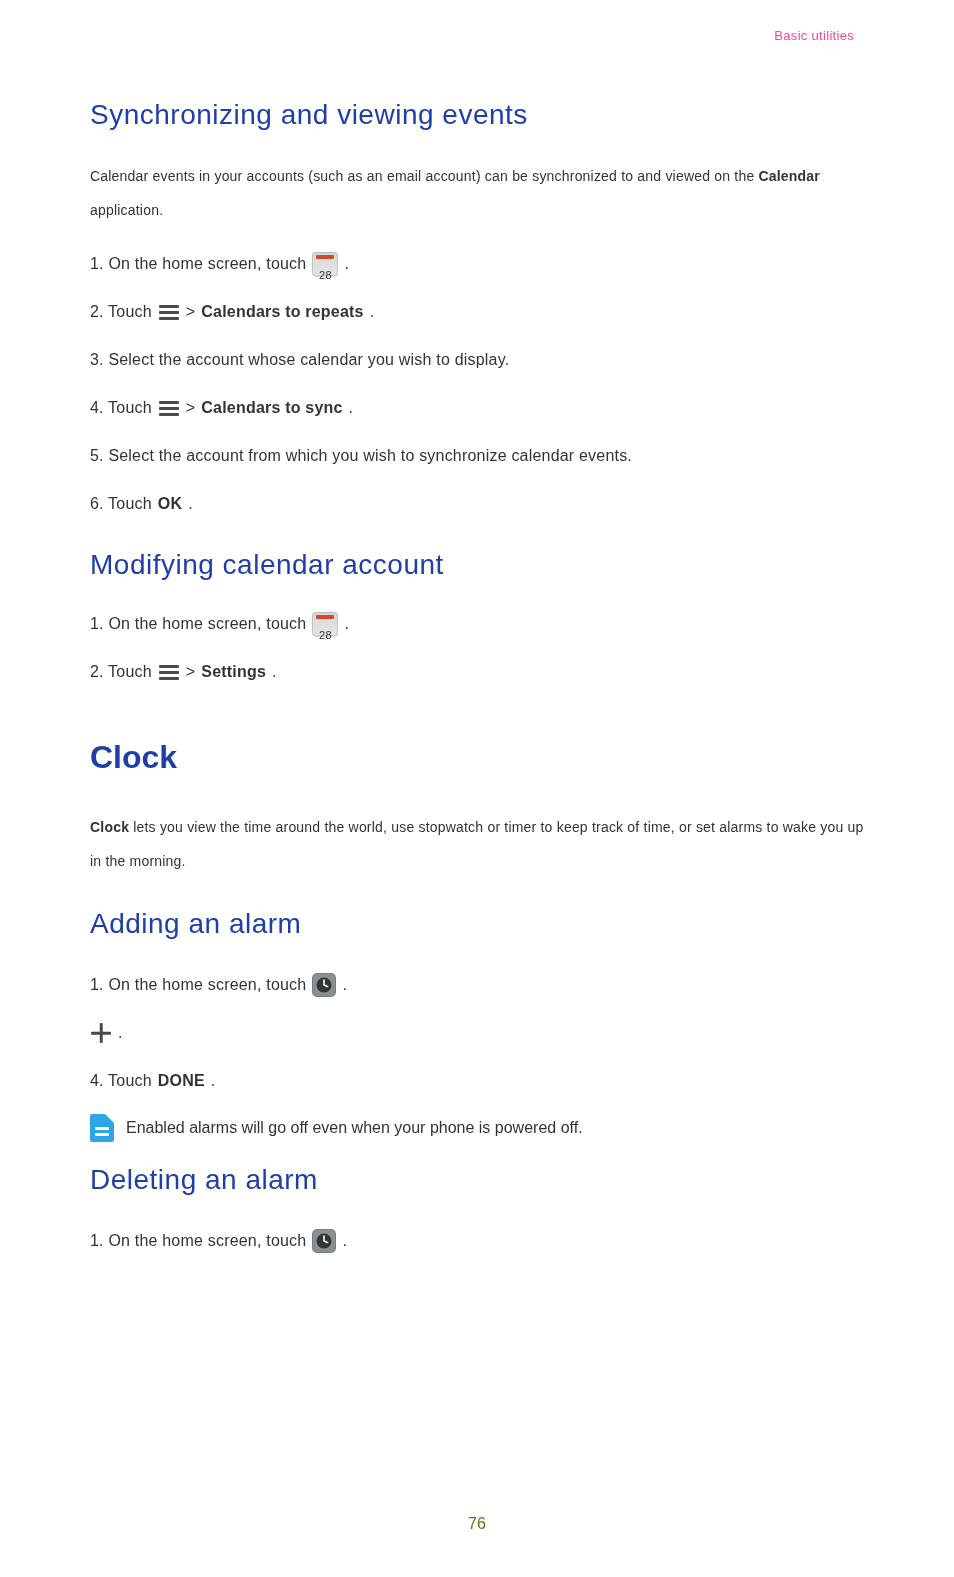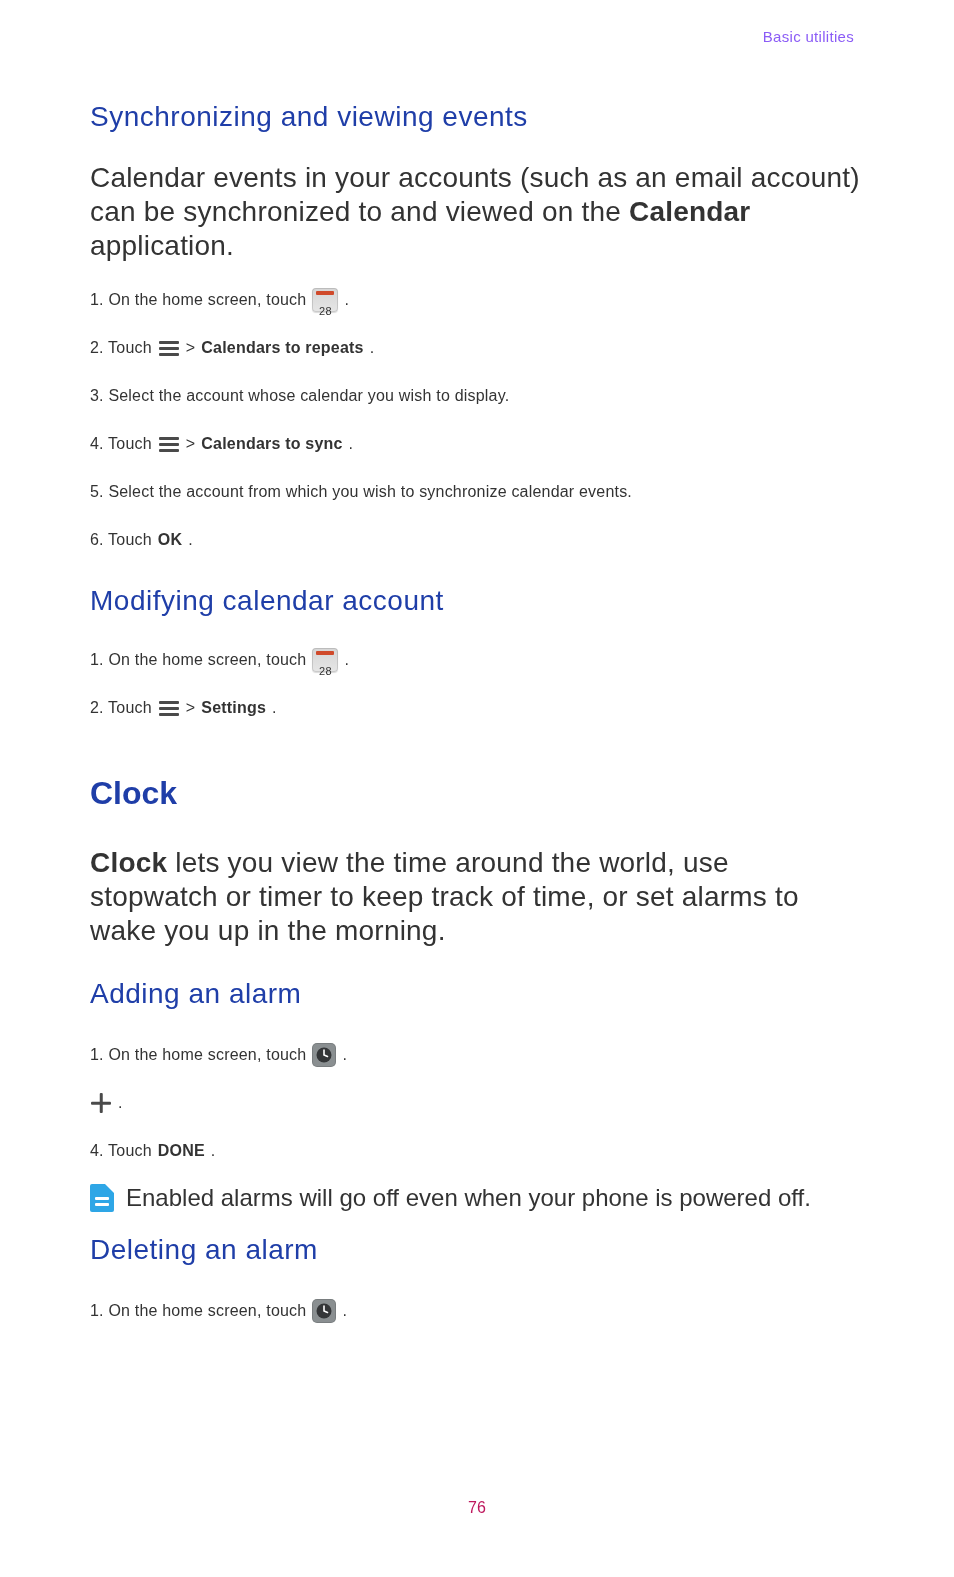--- a/index.html
+++ b/index.html
@@ -12,22 +12,22 @@
   }
   .page {
     position: relative;
     width: 954px;
     height: 1577px;
     box-sizing: border-box;
     padding: 28px 90px 22px 90px;
   }
   .header-label {
     text-align: right;
-    font-size: 15px;
-    color: #8b5cf6;
+    font-size: 13px;
+    color: #ec4899;
     letter-spacing: 0.3px;
     margin-right: 10px;
   }
   .h2 {
     color: #1f3ea8;
     font-size: 28px;
     letter-spacing: 0.5px;
     margin: 56px 0 28px 0;
   }
   .h2.first {
@@ -36,21 +36,21 @@
   .h2.tighter-top {
     margin-top: 30px;
   }
   .h1 {
     color: #1f3ea8;
     font-size: 32px;
     font-weight: bold;
     margin: 52px 0 34px 0;
   }
   .para {
-    font-size: 28px;
+    font-size: 14px;
     line-height: 34px;
     color: #333333;
     margin: 0 0 22px 0;
     letter-spacing: 0.2px;
   }
   .step {
     font-size: 16px;
     line-height: 30px;
     color: #333333;
     margin: 0 0 18px 0;
@@ -134,21 +134,21 @@
     top: 50%;
     transform: translate(-50%, -50%);
     border-radius: 1px;
   }
   .icon-plus::before { width: 20px; height: 2.5px; }
   .icon-plus::after  { width: 2.5px; height: 20px; }
   .note {
     display: flex;
     align-items: flex-start;
     gap: 12px;
-    font-size: 24px;
+    font-size: 16px;
     line-height: 28px;
     color: #333333;
     margin: 6px 0 22px 0;
   }
   .note-icon {
     width: 24px;
     height: 28px;
     background: #2ea6e6;
     border-radius: 2px;
     position: relative;
@@ -168,24 +168,24 @@
     content: "";
     position: absolute;
     left: 5px; right: 5px; height: 3px; bottom: 6px;
     background: #ffffff;
     box-shadow: 0 -6px 0 0 #ffffff;
     border-radius: 1px;
   }
   .page-number {
     position: absolute;
     left: 0; right: 0;
-    bottom: 60px;
+    bottom: 44px;
     text-align: center;
     font-size: 16px;
-    color: #be185d;
+    color: #4d7c0f;
   }
   .gt {
     font-family: Arial, sans-serif;
     color: #333333;
   }
 </style>
 </head>
 <body>
 
 <div class="page">

